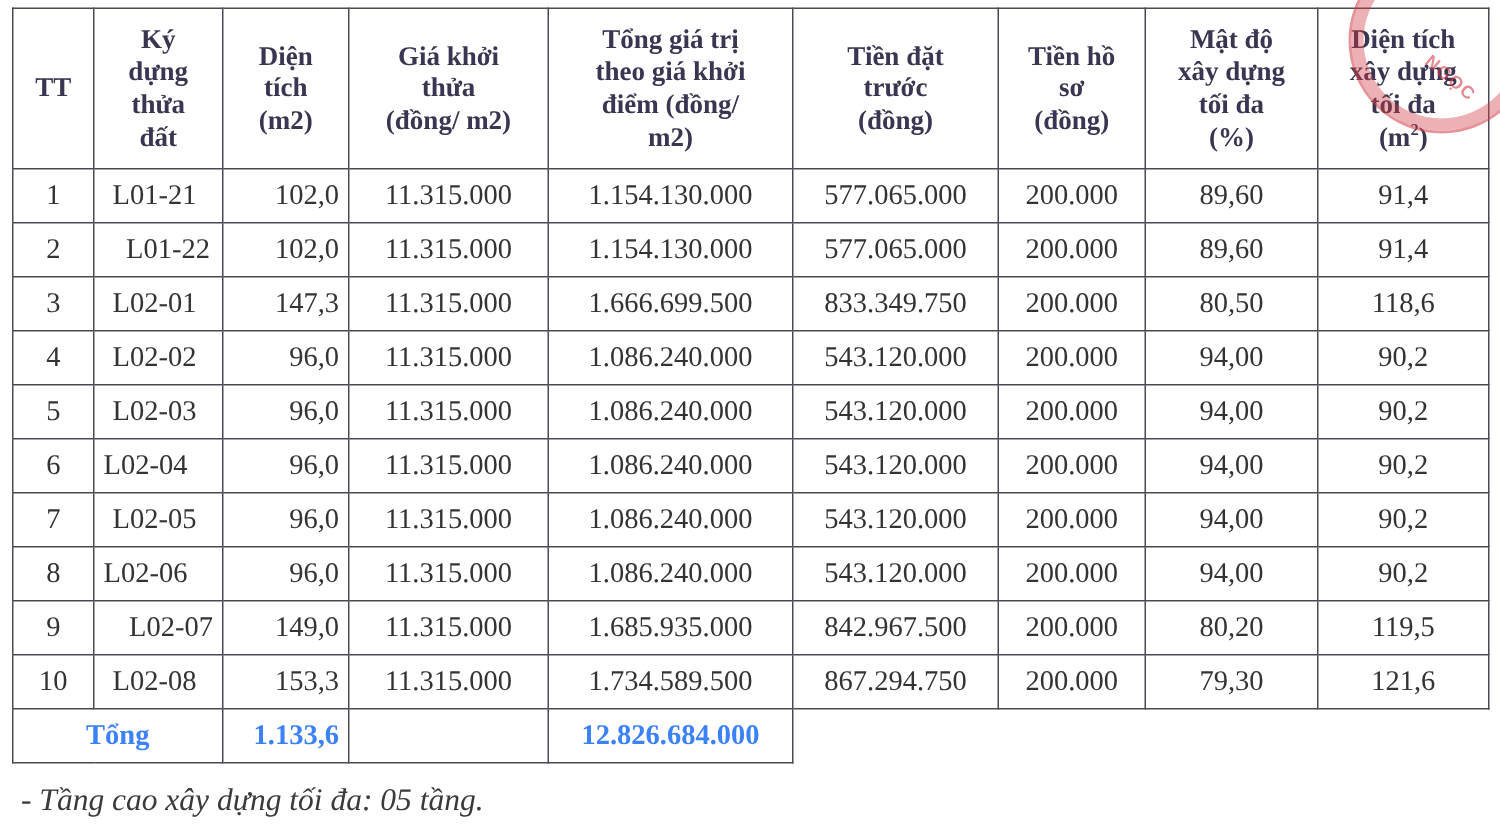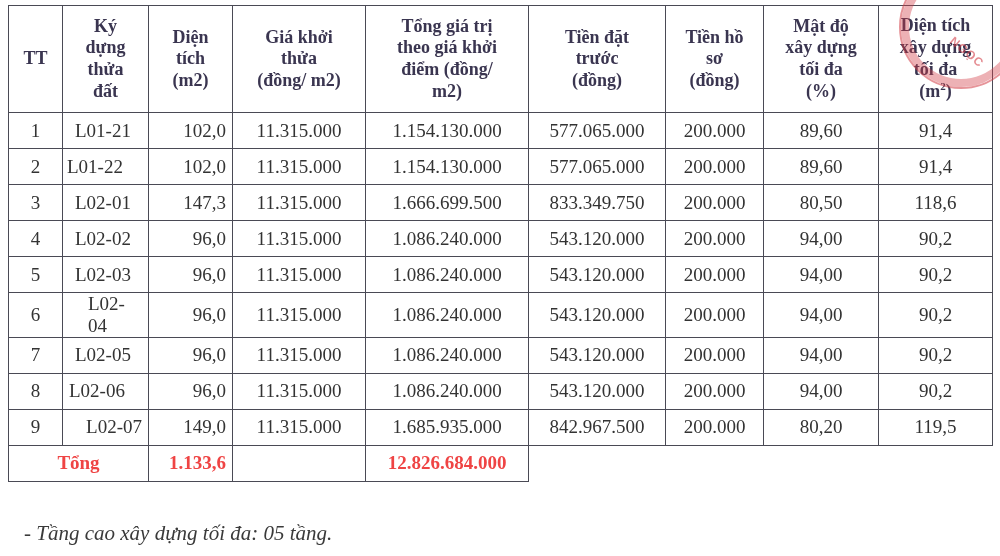--- a/index.html
+++ b/index.html
@@ -45,28 +45,28 @@
       vertical-align: middle;
       color: #333333;
     }
     .c { text-align: center; }
     .r { text-align: right; margin-left: 31px; }
     .l { text-align: left; }
     table.auction tfoot td {
       height: 35px;
       font-weight: bold;
       vertical-align: middle;
-      color: #ef4444;
+      color: #3b82f6;
     }
     tfoot td.no-border {
       border: none;
     }
     .footnote {
       position: absolute;
-      left: 24px;
+      left: 14px;
       top: 521px;
       font-style: italic;
       font-size: 21px;
       color: #3a3a3a;
     }
     sup { font-size: 11px; }
     .stamp {
       position: absolute;
       right: -30px;
       top: -40px;
@@ -162,21 +162,21 @@
           <td class="r">102,0</td>
           <td class="c">11.315.000</td>
           <td class="c">1.154.130.000</td>
           <td class="c">577.065.000</td>
           <td class="c">200.000</td>
           <td class="c">89,60</td>
           <td class="c">91,4</td>
         </tr>
         <tr>
           <td class="c">2</td>
-          <td class="l" style="padding-left: 4px; margin-top: 34px;">L01-22</td>
+          <td class="l" style="padding-left: 21px; margin-top: 34px;">L01-22</td>
           <td class="r">102,0</td>
           <td class="c">11.315.000</td>
           <td class="c">1.154.130.000</td>
           <td class="c">577.065.000</td>
           <td class="c">200.000</td>
           <td class="c">89,60</td>
           <td class="c">91,4</td>
         </tr>
         <tr>
           <td class="c">3</td>
@@ -206,21 +206,21 @@
           <td class="r">96,0</td>
           <td class="c">11.315.000</td>
           <td class="c">1.086.240.000</td>
           <td class="c">543.120.000</td>
           <td class="c">200.000</td>
           <td class="c">94,00</td>
           <td class="c">90,2</td>
         </tr>
         <tr>
           <td class="c">6</td>
-          <td class="l" style="padding-left: 25px;">L02-04</td>
+          <td class="l" style="padding-left: 6px;">L02-04</td>
           <td class="r">96,0</td>
           <td class="c">11.315.000</td>
           <td class="c">1.086.240.000</td>
           <td class="c">543.120.000</td>
           <td class="c">200.000</td>
           <td class="c">94,00</td>
           <td class="c">90,2</td>
         </tr>
         <tr>
           <td class="c">7</td>
@@ -247,20 +247,31 @@
         <tr>
           <td class="c">9</td>
           <td class="l" style="padding-left: 12px; text-align: right;">L02-07</td>
           <td class="r">149,0</td>
           <td class="c">11.315.000</td>
           <td class="c">1.685.935.000</td>
           <td class="c">842.967.500</td>
           <td class="c">200.000</td>
           <td class="c">80,20</td>
           <td class="c">119,5</td>
+        </tr>
+        <tr>
+          <td class="c">10</td>
+          <td class="l" style="padding-left: 12px;">L02-08</td>
+          <td class="r">153,3</td>
+          <td class="c">11.315.000</td>
+          <td class="c">1.734.589.500</td>
+          <td class="c">867.294.750</td>
+          <td class="c">200.000</td>
+          <td class="c">79,30</td>
+          <td class="c">121,6</td>
         </tr>
       </tbody>
     <tfoot>
       <tr>
         <td colspan="2" class="c">Tổng</td>
         <td class="r">1.133,6</td>
         <td></td>
         <td class="c">12.826.684.000</td>
         <td class="no-border" colspan="4"></td>
       </tr>

